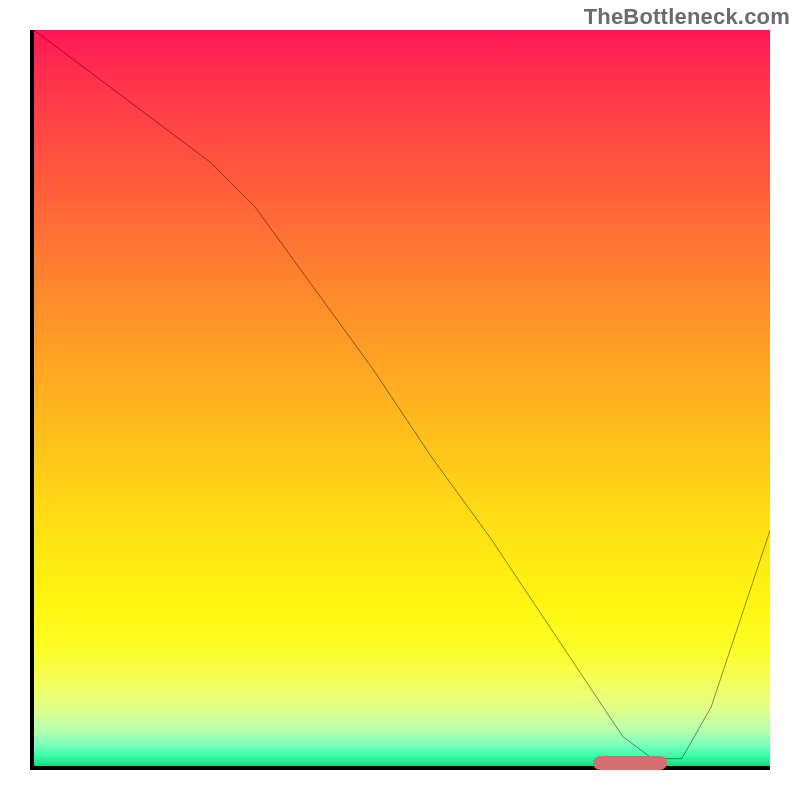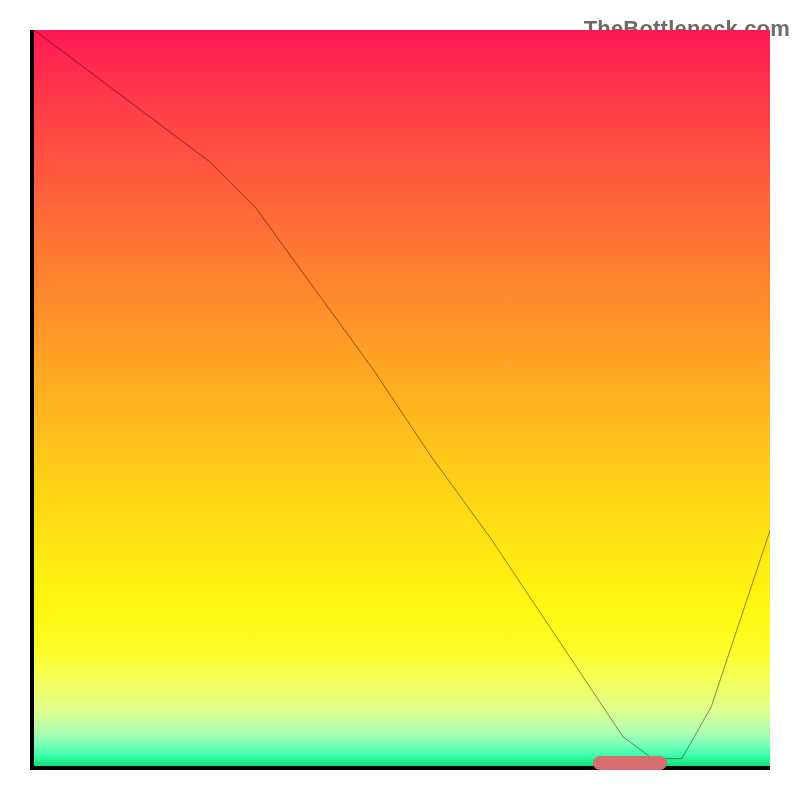--- a/index.html
+++ b/index.html
@@ -17,21 +17,20 @@
     height: 800px;
   }
   .watermark {
     position: absolute;
     top: 4px;
     right: 10px;
     font-size: 22px;
     font-weight: 600;
     color: #6b6b6b;
     letter-spacing: 0.2px;
-    margin-top: 12px;
   }
   .plot-area {
     position: absolute;
     top: 30px;
     left: 30px;
     width: 740px;
     height: 740px;
     border-left: 4px solid #000;
     border-bottom: 4px solid #000;
     box-sizing: border-box;

